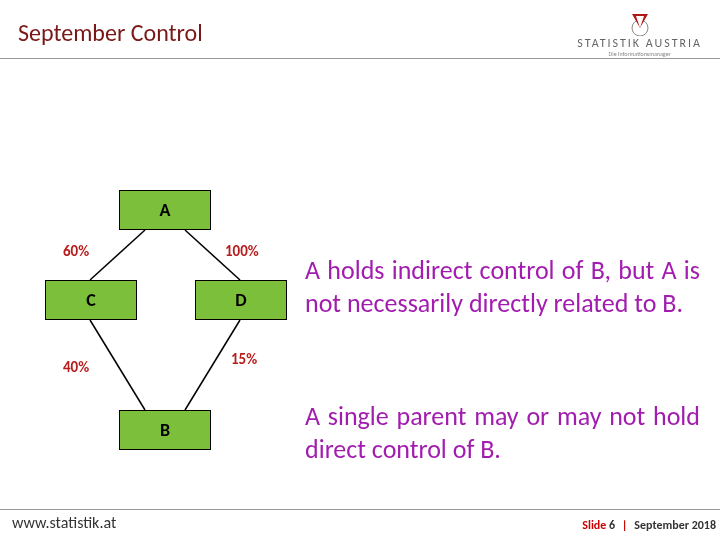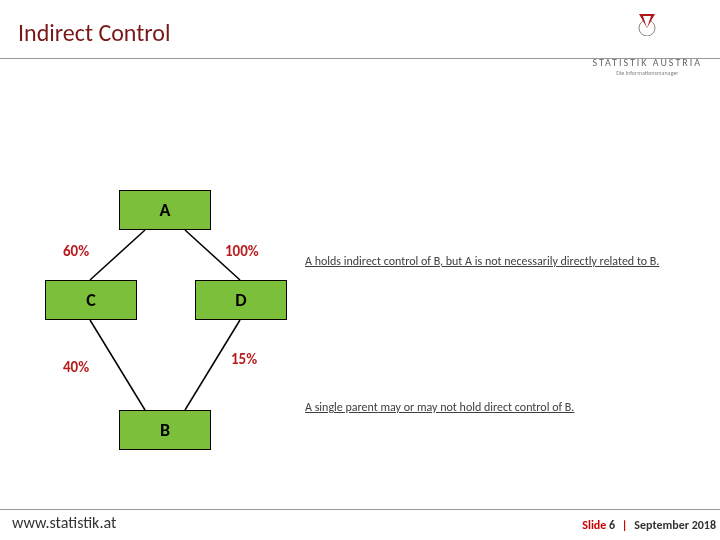--- a/index.html
+++ b/index.html
@@ -2,39 +2,39 @@
 <html><head>
 <meta charset="utf-8">
 <style>
   * { box-sizing: border-box; margin: 0; padding: 0; }
   html, body { width: 720px; height: 540px; font-family: Calibri, Arial, sans-serif; background: #fff; overflow: hidden; }
   .slide { position: relative; width: 720px; height: 540px; }
   .title { position: absolute; left: 18px; top: 18px; font-size: 24px; color: #7a1818; font-weight: 400; }
   .title-rule { position: absolute; left: 0; top: 58px; width: 720px; height: 0; border-top: 1px solid #999; }
   .logo { position: absolute; right: 18px; top: 6px; text-align: center; }
   .logo svg { display: block; margin: 0 auto; }
-  .logo-label { font-size: 10px; letter-spacing: 2px; color: #666; margin-top: 20px; }
+  .logo-label { font-size: 12px; letter-spacing: 2px; color: #666; margin-top: 0; }
   .logo-sub { font-size: 6px; color: #888; }
   .intro { position: absolute; left: 38px; right: 38px; top: 90px; font-size: 19px; color: #111; text-align: justify; line-height: 1.25; }
   .diagram { position: absolute; left: 35px; top: 190px; width: 260px; height: 280px; }
   .node { position: absolute; width: 92px; height: 40px; background: #7bbf3a; border: 1.5px solid #000; display: flex; align-items: center; justify-content: center; font-size: 18px; font-weight: bold; }
   .pct { position: absolute; font-size: 15px; font-weight: bold; color: #b91c1c; }
   .connectors { position: absolute; left: 0; top: 0; width: 100%; height: 100%; }
-  .caption { position: absolute; font-size: 12px; color: #404040; text-align: justify; line-height: 1.25; text-decoration: underline; }
+  .caption { position: absolute; font-size: 26px; color: #a21caf; text-align: justify; line-height: 1.25; }
   .footer-rule { position: absolute; left: 0; bottom: 30px; width: 720px; border-top: 1px solid #999; }
   .footer-left { position: absolute; left: 12px; bottom: 8px; font-size: 16px; color: #333; }
   .footer-right { position: absolute; right: 4px; bottom: 8px; font-size: 12px; color: #333; font-weight: bold; }
   .footer-right .sep { color: #c00; margin: 0 4px; }
   .footer-right .slidelabel { color: #c00; }
 </style>
 </head>
 <body>
 
 <div class="slide">
-  <div class="title">Indirect Control</div>
+  <div class="title">September Control</div>
   <div class="title-rule"></div>
 
   <div class="logo">
     <svg width="40" height="30" viewBox="0 0 40 30">
       <circle cx="20" cy="22" r="8" fill="none" stroke="#888" stroke-width="1"></circle>
       <path d="M20 22 L12 8 L28 8 Z" fill="#b01818"></path>
       <path d="M20 22 L16 10 L24 10 Z" fill="#fff"></path>
     </svg>
     <div class="logo-label">STATISTIK AUSTRIA</div>
     <div class="logo-sub">Die Informationsmanager</div>

